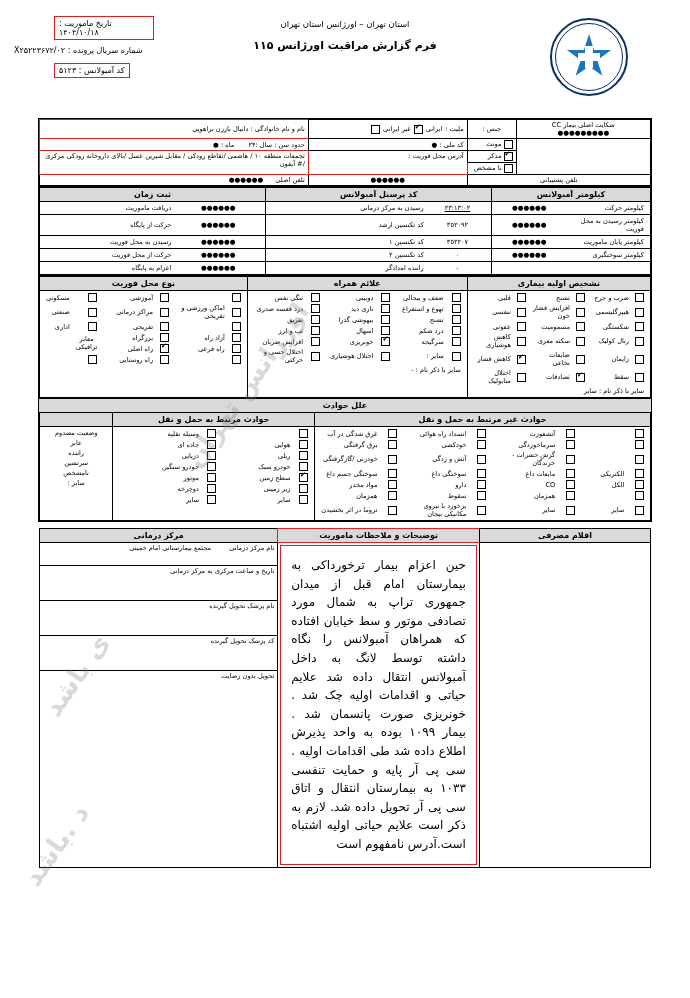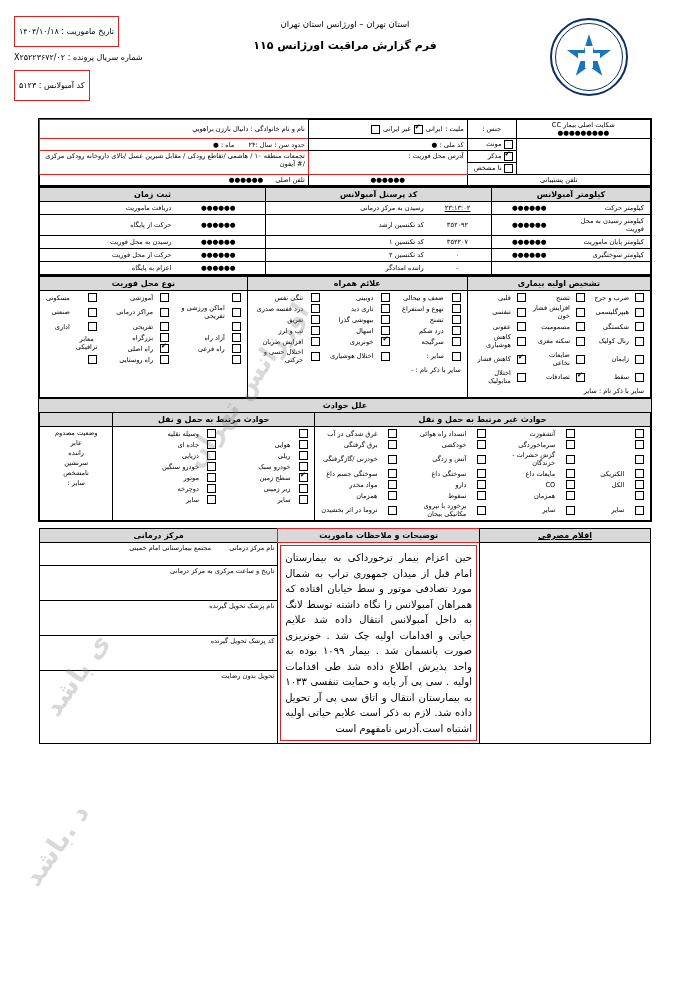--- a/index.html
+++ b/index.html
@@ -20,21 +20,21 @@
     clip-path:polygon(50% 0%,61% 35%,98% 35%,68% 57%,79% 91%,50% 70%,21% 91%,32% 57%,2% 35%,39% 35%);}
   .logo .cross{position:absolute;left:50%;top:50%;transform:translate(-50%,-50%);
     width:8px;height:22px;background:#fff;}
   .logo .cross:after{content:"";position:absolute;left:-7px;top:7px;width:22px;height:8px;background:#fff;}
   .titles{text-align:center;padding-top:10px;}
   .t1{font-size:12px;font-weight:bold;letter-spacing:1px;}
   .t2{font-size:8.5px;margin-top:9px;}
   .t3{font-size:11px;font-weight:bold;margin-top:10px;}
 
   .hdr-right{position:absolute;left:14px;top:16px;width:140px;text-align:right;}
-  .boxed{border:1.4px solid #e02020;padding:10px 4px;display:inline-block;font-size:8px;}
+  .boxed{border:1.4px solid #e02020;padding:2px 4px;display:inline-block;font-size:8px;margin-left:40px;}
   .hdr-line{margin-bottom:6px;font-size:8px;text-align:left;}
   .hdr-line.plain{border:0;}
 
   
   table{border-collapse:collapse;}
   .sec{width:612px;margin:0 auto;border:1px solid #000;}
   .band{background:#d9d9d9;text-align:center;font-weight:bold;font-size:8px;padding:2px 0;border-bottom:1px solid #000;}
   td,th{border:1px solid #000;padding:1px 3px;font-size:6.6px;vertical-align:middle;}
   .nb td{border:0;}
   .cb{display:inline-block;width:7px;height:7px;border:1px solid #000;background:#fff;vertical-align:middle;position:relative;}
@@ -44,21 +44,21 @@
   .right{text-align:right;}
 
   .wm{position:absolute;pointer-events:none;color:rgba(130,130,130,.30);
     font-size:26px;font-weight:bold;transform:rotate(-55deg);white-space:nowrap;}
 
   .cbrow{display:flex;align-items:center;gap:3px;}
 
   
   .bottom{width:612px;margin:6px auto 0;border:1px solid #000;}
   .bottom td{vertical-align:top;}
-  .narr{font-size:10px;line-height:1.55;text-align:justify;padding:4px;border:1.4px solid #e02020;}
+  .narr{font-size:12px;line-height:1.55;text-align:justify;padding:10px;border:1.4px solid #e02020;}
 </style>
 </head>
 <body>
 
 <div class="page">
 
   <div class="header">
     <div class="logo">
       <div class="ring"></div>
         <div class="ring2"></div>
@@ -689,21 +689,21 @@
               </table>
         </td>
       </tr>
     </tbody>
       </table>
   </div>
 
   <table class="bottom" style="width:612px;">
     <tbody>
         <tr>
-      <td class="band" style="width:28%;text-decoration:underline;">اقلام مصرفی</td>
+      <td class="band" style="width:28%;">اقلام مصرفی</td>
       <td class="band red-b" style="width:33%;">توضیحات و ملاحظات ماموریت</td>
       <td class="band" style="width:39%;">مرکز درمانی</td>
     </tr>
     <tr>
       <td style="height:176px;vertical-align:top;"></td>
       <td style="vertical-align:top;padding:2px;">
         <div class="narr">حین اعزام بیمار ترخورداکی به بیمارستان امام قبل از میدان جمهوری تراپ به شمال مورد تصادفی موتور و سط خیابان افتاده که همراهان آمبولانس را نگاه داشته توسط لانگ به داخل آمبولانس انتقال داده شد علایم حیاتی و اقدامات اولیه چک شد . خونریزی صورت پانسمان شد . بیمار ۱۰۹۹ بوده به واحد پذیرش اطلاع داده شد طی اقدامات اولیه . سی پی آر پایه و حمایت تنفسی ۱۰۳۳ به بیمارستان انتقال و اتاق سی پی آر تحویل داده شد. لازم به ذکر است علایم حیاتی اولیه اشتباه است.آدرس نامفهوم است</div>
       </td>
       <td style="vertical-align:top;padding:0;">
         <table style="width:100%;height:100%;" class="nb">

